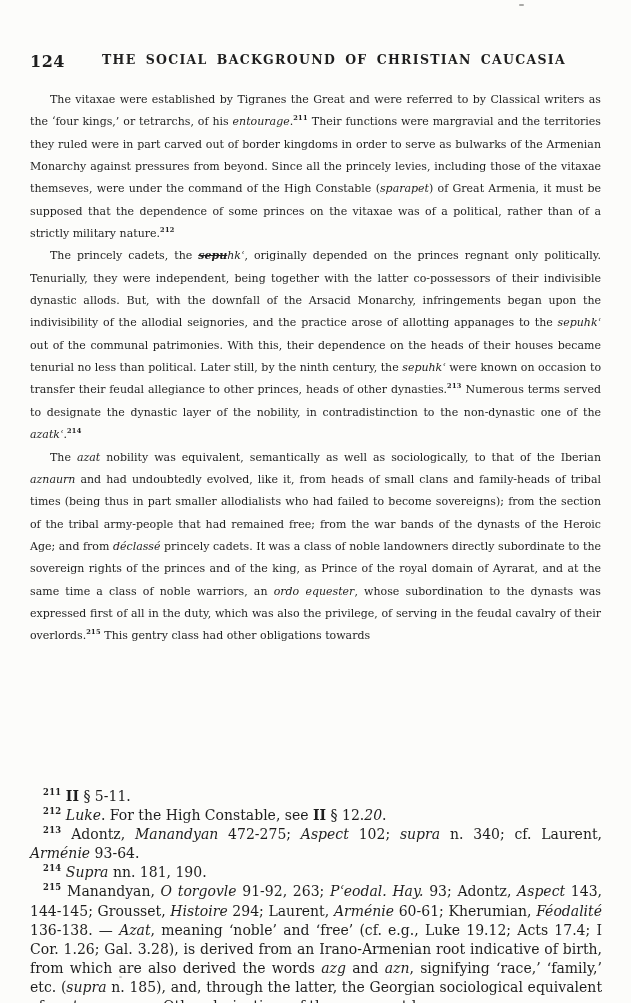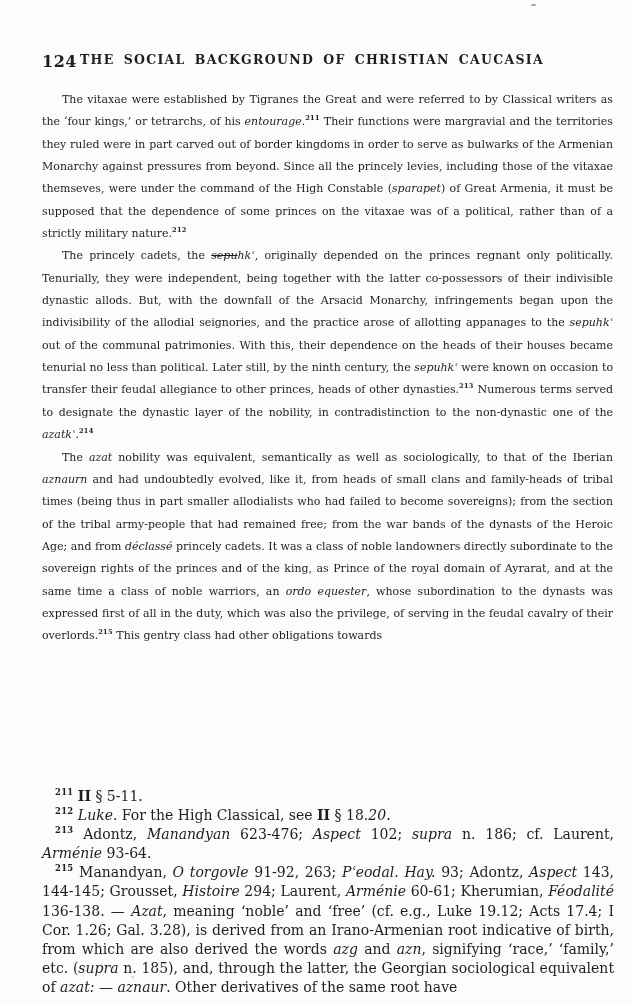--- a/index.html
+++ b/index.html
@@ -4,28 +4,28 @@
 <style>
   html, body { margin: 0; padding: 0; }
   body {
     width: 631px; height: 1003px;
     background: #fcfcfa;
     font-family: "DejaVu Serif", "Liberation Serif", serif;
     color: #1e1e1e;
     position: relative;
     overflow: hidden;
   }
-  .page { position: absolute; inset: 0; margin-left: 12px; }
+  .page { position: absolute; inset: 0; }
   .page-header { position: absolute; top: 52px; left: 30px; right: 31px; height: 20px; }
   .page-number {
     position: absolute; left: 0; top: 0;
     font-weight: bold; font-size: 16px; letter-spacing: 0.5px;
   }
   .running-title {
-    display: block; text-align: left;
+    display: block; text-align: center;
     padding-left: 38px;
     font-weight: bold; font-size: 12.5px;
     letter-spacing: 1.3px; word-spacing: 3.5px;
     white-space: nowrap;
   }
   .body-text {
     position: absolute; top: 89px; left: 30px; width: 571px;
     font-size: 11px; line-height: 22.35px;
     text-align: justify;
   }
@@ -36,21 +36,21 @@
     text-align: justify;
   }
   .footnotes p { margin: 0; text-indent: 13px; }
   sup {
     font-size: 0.6em; font-weight: bold;
     vertical-align: super; line-height: 0;
     letter-spacing: 0.3px;
   }
   .it { font-style: italic; }
   .bd { font-weight: bold; }
-  .strike { text-decoration: line-through; }
+  .strike { text-decoration: line-through; font-weight: bold; }
   .speck { position: absolute; background: #a9a9a6; border-radius: 1px; }
   .speck-top { left: 519px; top: 4px; width: 5px; height: 2px; }
   .speck-bottom { left: 119px; top: 976px; width: 3px; height: 2px; opacity: 0.55; }
 </style>
 </head>
 <body>
 
 <div class="page">
 
   <div class="page-header">
@@ -59,21 +59,22 @@
   </div>
 
   <div class="body-text">
     <p><span>The vitaxae were established by Tigranes the Great and were referred to by Classical writers as the ‘four kings,’ or tetrarchs, of his </span><span class="it">entourage</span><span>.</span><sup>211</sup><span> Their functions were margravial and the territories they ruled were in part carved out of border kingdoms in order to serve as bulwarks of the Armenian Monarchy against pressures from beyond.  Since all the princely levies, including those of the vitaxae themseves, were under the command of the High Constable (</span><span class="it">sparapet</span><span>) of Great Armenia, it must be supposed that the dependence of some princes on the vitaxae was of a political, rather than of a strictly military nature.</span><sup>212</sup></p>
     <p><span>The princely cadets, the </span><span class="it strike">sepu</span><span class="it">hkʿ</span><span>, originally depended on the princes regnant only politically.  Tenurially, they were independent, being together with the latter co-possessors of their indivisible dynastic allods.  But, with the downfall of the Arsacid Monarchy, infringements began upon the indivisibility of the allodial seignories, and the practice arose of allotting appanages to the </span><span class="it">sepuhkʿ</span><span> out of the communal patrimonies.  With this, their dependence on the heads of their houses became tenurial no less than political.  Later still, by the ninth century, the </span><span class="it">sepuhkʿ</span><span> were known on occasion to transfer their feudal allegiance to other princes, heads of other dynasties.</span><sup>213</sup><span> Numerous terms served to designate the dynastic layer of the nobility, in contradistinction to the non-dynastic one of the </span><span class="it">azatkʿ</span><span>.</span><sup>214</sup></p>
     <p><span>The </span><span class="it">azat</span><span> nobility was equivalent, semantically as well as sociologically, to that of the Iberian </span><span class="it">aznaurn</span><span> and had undoubtedly evolved, like it, from heads of small clans and family-heads of tribal times (being thus in part smaller allodialists who had failed to become sovereigns); from the section of the tribal army-people that had remained free; from the war bands of the dynasts of the Heroic Age; and from </span><span class="it">déclassé</span><span> princely cadets.  It was a class of noble landowners directly subordinate to the sovereign rights of the princes and of the king, as Prince of the royal domain of Ayrarat, and at the same time a class of noble warriors, an </span><span class="it">ordo equester</span><span>, whose subordination to the dynasts was expressed first of all in the duty, which was also the privilege, of serving in the feudal cavalry of their overlords.</span><sup>215</sup><span> This gentry class had other obligations towards</span></p>
   </div>
 
   <div class="footnotes">
     <p class="fn"><sup>211</sup><span> </span><span class="bd">II</span><span> § 5-11.</span></p>
-    <p class="fn"><sup>212</sup><span> </span><span class="it">Luke</span><span>.  For the High Classical, see </span><span class="bd">II</span><span> § 18.</span><span class="it">20</span><span>.</span></p>
-    <p class="fn"><sup>213</sup><span> Adontz, </span><span class="it">Manandyan</span><span> 623-476; </span><span class="it">Aspect</span><span> 102; </span><span class="it">supra</span><span> n. 186; cf. Laurent, </span><span class="it">Arménie</span><span> 93-64.</span></p>
+    <p class="fn"><sup>212</sup><span> </span><span class="it">Luke</span><span>.  For the High Constable, see </span><span class="bd">II</span><span> § 12.</span><span class="it">20</span><span>.</span></p>
+    <p class="fn"><sup>213</sup><span> Adontz, </span><span class="it">Manandyan</span><span> 472-275; </span><span class="it">Aspect</span><span> 102; </span><span class="it">supra</span><span> n. 340; cf. Laurent, </span><span class="it">Arménie</span><span> 93-64.</span></p>
+    <p class="fn"><sup>214</sup><span> </span><span class="it">Supra</span><span> nn. 181, 190.</span></p>
     <p class="fn"><sup>215</sup><span> Manandyan, </span><span class="it">O torgovle</span><span> 91-92, 263; </span><span class="it">Pʿeodal. Hay.</span><span> 93; Adontz, </span><span class="it">Aspect</span><span> 143, 144-145; Grousset, </span><span class="it">Histoire</span><span> 294; Laurent, </span><span class="it">Arménie</span><span> 60-61; Kherumian, </span><span class="it">Féodalité</span><span> 136-138. — </span><span class="it">Azat</span><span>, meaning ‘noble’ and ‘free’ (cf. e.g., Luke 19.12; Acts 17.4; I Cor. 1.26; Gal. 3.28), is derived from an Irano-Armenian root indicative of birth, from which are also derived the words </span><span class="it">azg</span><span> and </span><span class="it">azn</span><span>, signifying ‘race,’ ‘family,’ etc. (</span><span class="it">supra</span><span> n. 185), and, through the latter, the Georgian sociological equivalent of </span><span class="it">azat:</span><span> — </span><span class="it">aznaur</span><span>.  Other derivatives of the same root have</span></p>
   </div>
 
   <div class="speck speck-top"></div>
   <div class="speck speck-bottom"></div>
 
 </div>
 
 </body></html>

